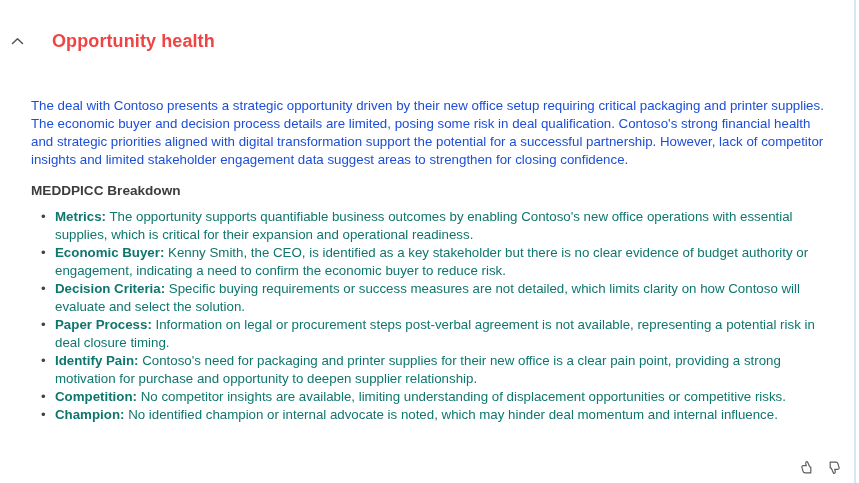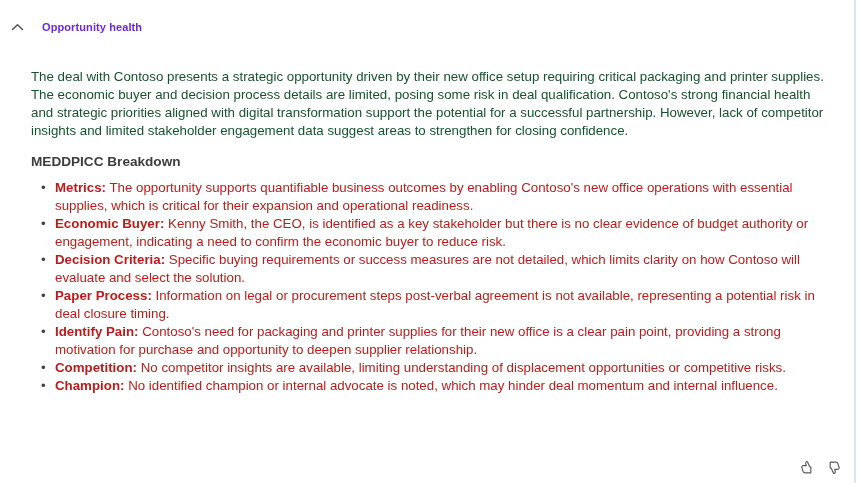--- a/index.html
+++ b/index.html
@@ -15,56 +15,56 @@
 
   .accordion-header {
     display: flex;
     align-items: center;
     gap: 13px;
     padding: 17px 0 0 10px;
     cursor: pointer;
   }
   .chevron { width: 15px; height: 15px; display: inline-flex; align-items: center; justify-content: center; }
   .panel-title {
-    margin: 4px;
-    font-size: 11px;
+    margin: 14px;
+    font-size: 18px;
     font-weight: 700;
-    color: #6d28d9;
+    color: #ef4444;
     letter-spacing: 0.1px;
   }
 
   .content { padding: 23px 26px 0 31px; }
 
   .section-heading {
     margin: 0;
     font-size: 13.6px;
     font-weight: 700;
     color: #3d3d3d;
   }
   .summary-text {
     margin: 8px 0 11px 0;
     font-size: 13.3px;
     line-height: 18px;
-    color: #14532d;
+    color: #1d4ed8;
     max-width: 800px;
   }
   .meddpicc-heading { margin-top: 14px; }
 
   .meddpicc-list {
     list-style: none;
     margin: 10px 0 0 0;
     padding: 0 0 0 10px;
     max-width: 800px;
   }
   .meddpicc-list li {
     position: relative;
     padding-left: 14px;
     font-size: 13.3px;
     line-height: 18px;
-    color: #b91c1c;
+    color: #0f766e;
   }
   .meddpicc-list li::before {
     content: "\2022";
     position: absolute;
     left: 0;
     top: 0;
     font-size: 13.3px;
     color: #424242;
   }
   .item-label { font-weight: 700; }

